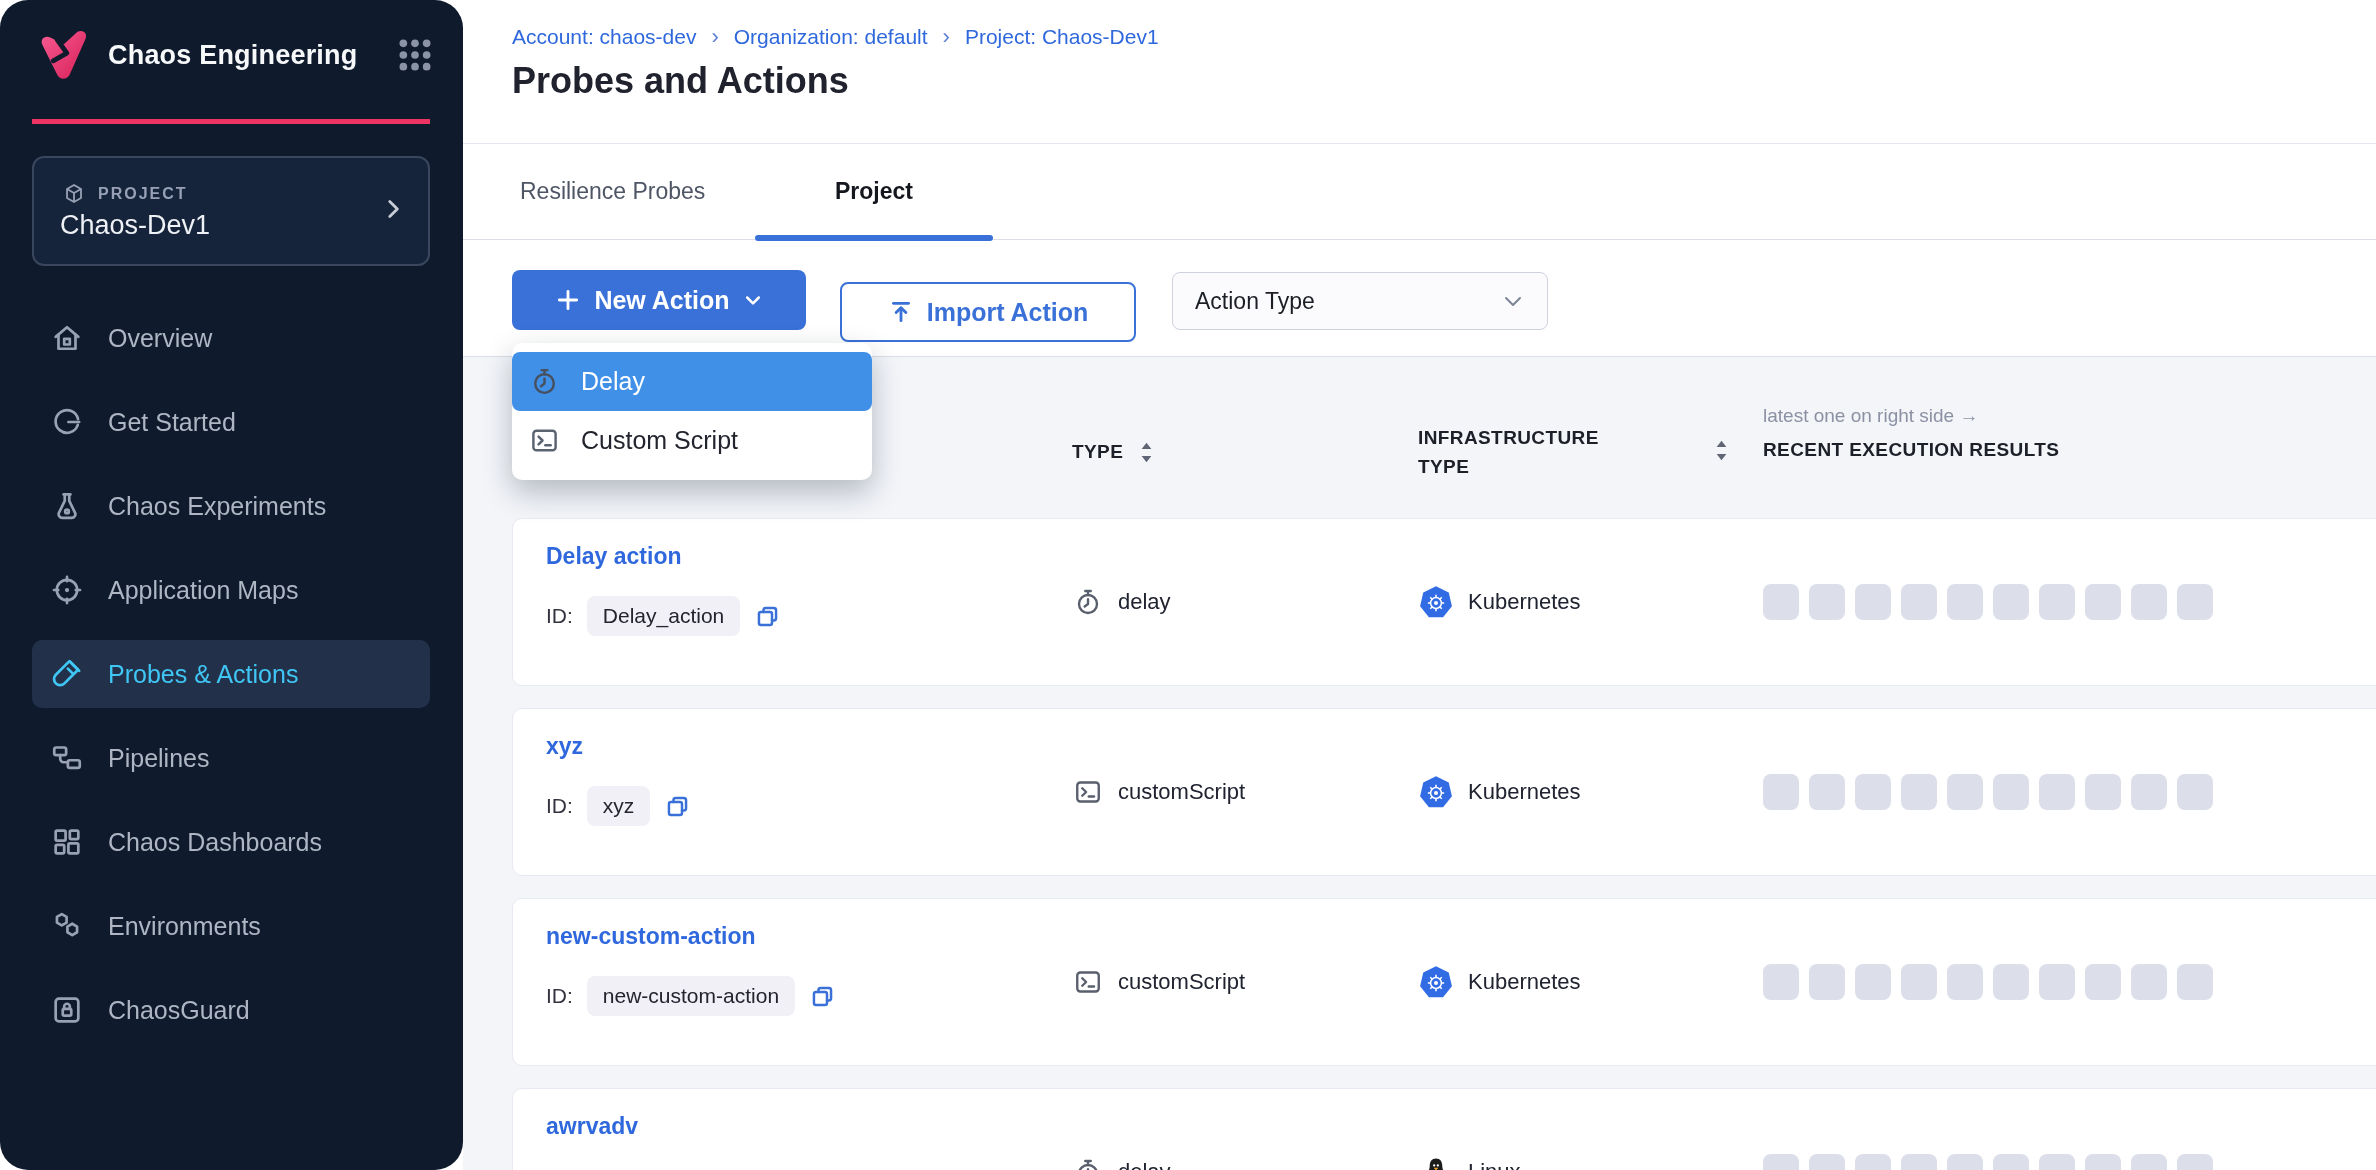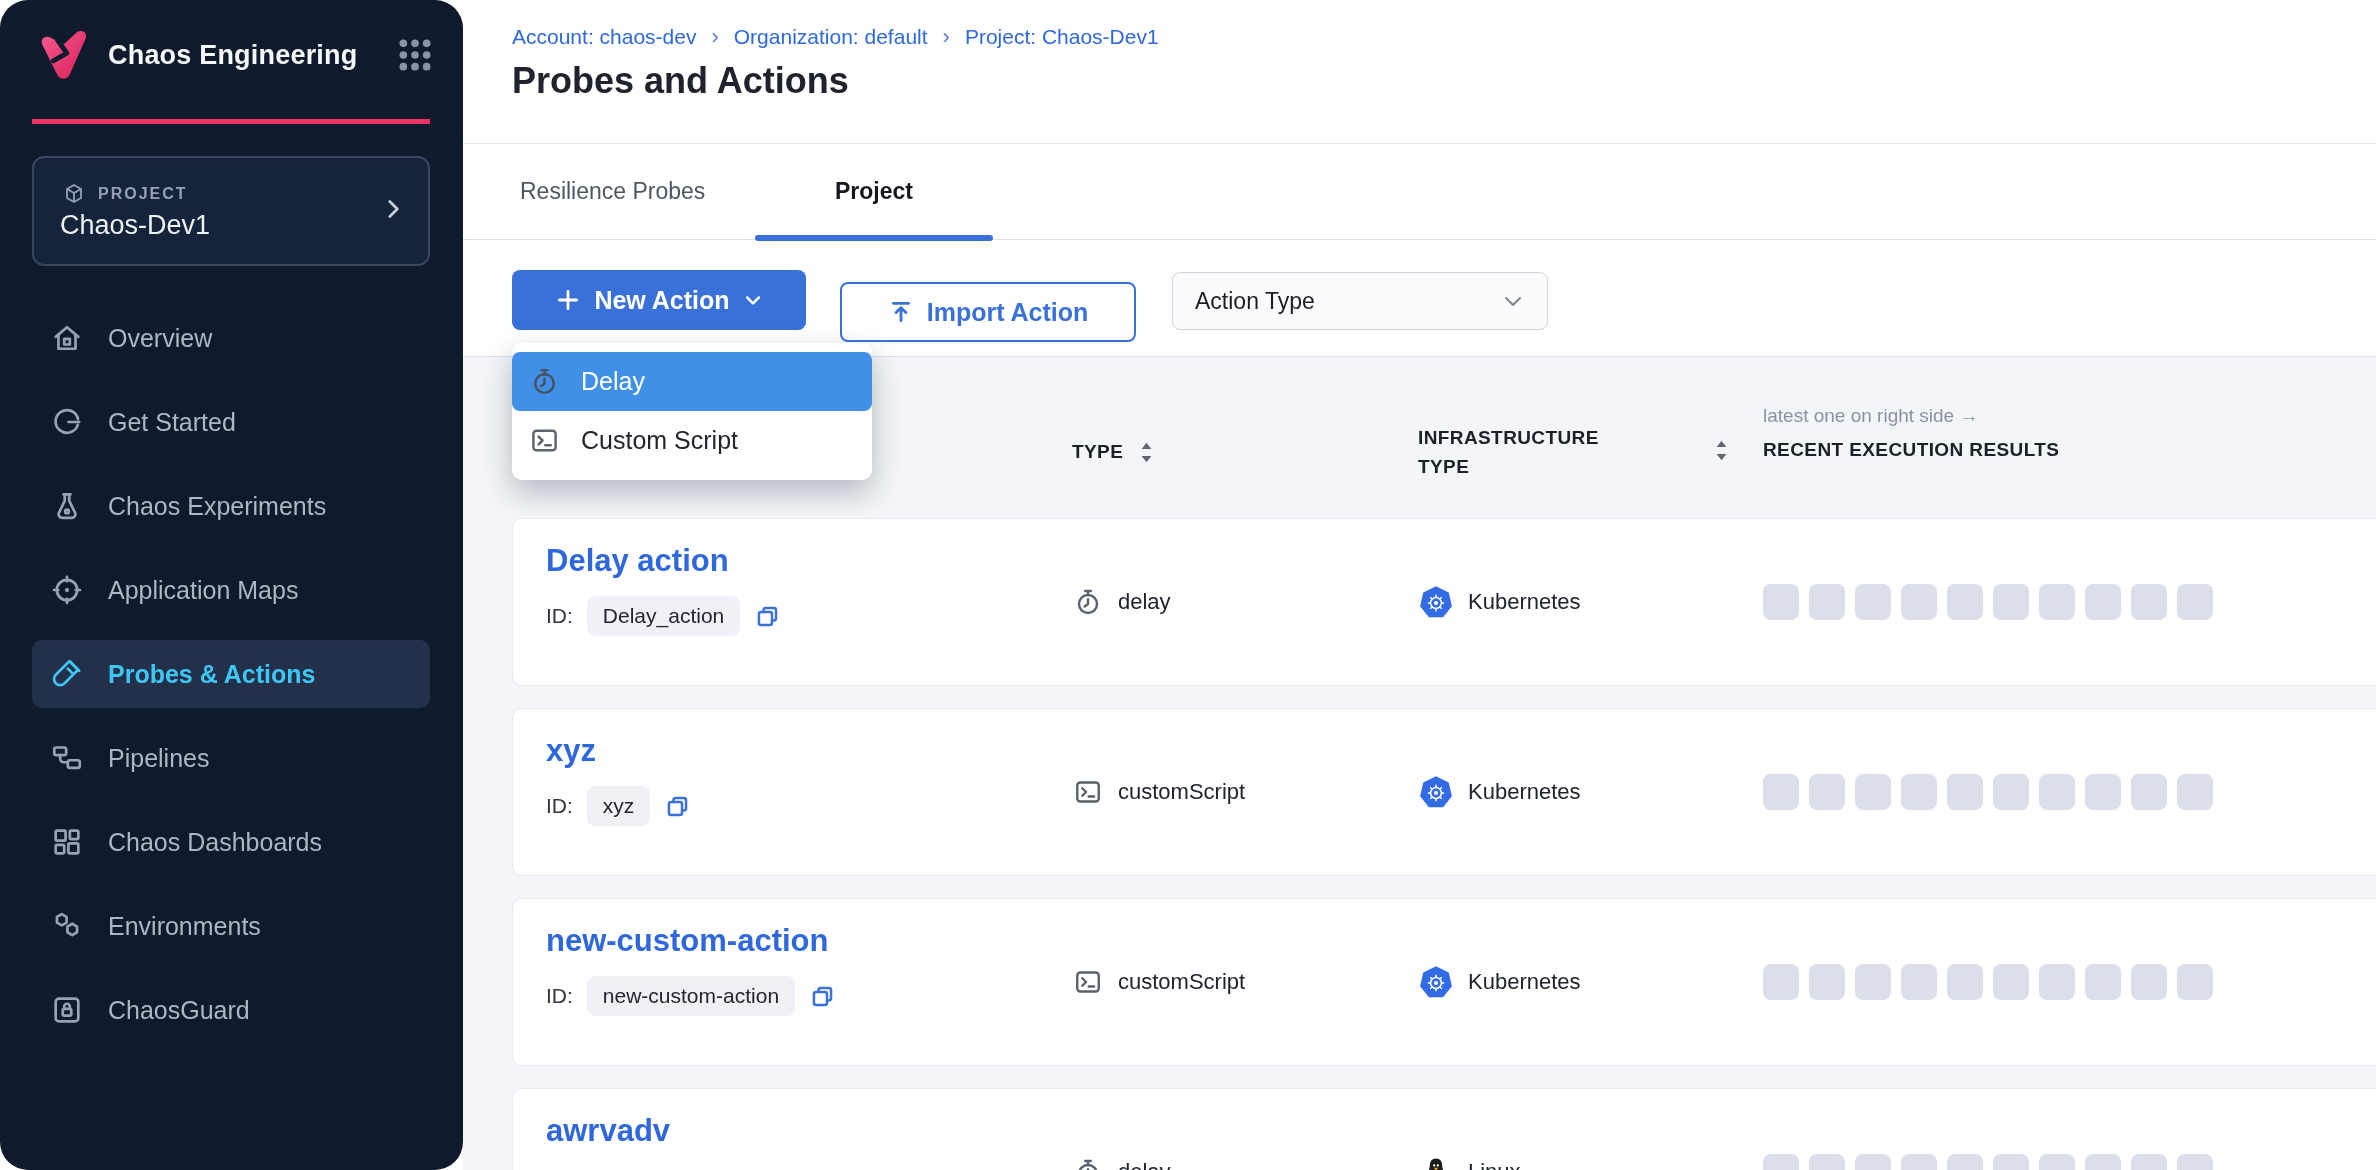--- a/index.html
+++ b/index.html
@@ -22,21 +22,21 @@
   .project-label{font-size:16px;font-weight:700;letter-spacing:2px;color:#97a0b4;}
   .project-name{position:absolute;top:52px;left:26px;font-size:27px;color:#eef1f5;}
   .project-chev{position:absolute;right:22px;top:38px;width:26px;height:26px;color:#c7ccd6;}
   .nav{position:absolute;top:296px;left:0;width:463px;}
   .nav-item{position:relative;height:84px;display:flex;align-items:center;padding-left:50px;cursor:pointer;}
   .nav-item::before{content:"";position:absolute;left:32px;right:33px;top:8px;bottom:8px;border-radius:10px;}
   .nav-item.active::before{background:#223149;}
   .nav-item .icon{width:34px;height:34px;margin-right:24px;color:#98a2b3;position:relative;}
   .nav-label{font-size:25px;color:#aeb6c4;position:relative;}
   .nav-item.active .icon{color:var(--c-active-nav);}
-  .nav-item.active .nav-label{color:var(--c-active-nav);font-weight:700;}
+  .nav-item.active .nav-label{color:var(--c-active-nav);font-weight:400;}
 
   
   .main{position:absolute;left:463px;top:0;width:1913px;height:1170px;background:#fff;}
   .breadcrumb{position:absolute;left:49px;top:24px;display:flex;align-items:center;gap:15px;
     font-size:21px;color:var(--c-link);}
   .crumb{cursor:pointer;}
   .crumb-sep{color:#5c7fd6;font-size:22px;}
   .page-title{position:absolute;left:49px;top:60px;margin:0;font-size:36px;font-weight:700;color:#20222e;}
   .header-divider{position:absolute;top:143px;left:0;width:1913px;height:1px;background:#e5e7ee;}
   .tabs-row{position:absolute;top:144px;left:0;width:1913px;height:95px;border-bottom:1px solid #dcdfe9;}
@@ -66,21 +66,21 @@
   .col-type{position:absolute;left:609px;top:84px;display:flex;align-items:flex-start;gap:16px;}
   .col-infra{position:absolute;left:955px;top:66px;width:200px;line-height:29px;}
   .sort-infra{position:absolute;left:1251px;top:82px;}
   .sort{width:15px;height:23px;color:#5f6575;}
   .col-results{position:absolute;left:1300px;top:48px;}
   .results-note{font-size:19px;color:#8b91a3;}
   .results-title{margin-top:12px;}
 
   .row{position:absolute;left:49px;width:1878px;height:168px;background:#fff;
     border:1px solid #e8eaf1;border-radius:10px;box-sizing:border-box;}
-  .row-name{position:absolute;left:33px;top:24px;font-size:31px;font-weight:700;color:var(--c-link);cursor:pointer;}
+  .row-name{position:absolute;left:33px;top:24px;font-size:23px;font-weight:700;color:var(--c-link);cursor:pointer;}
   .row-id{position:absolute;left:33px;top:76px;height:42px;display:flex;align-items:center;gap:14px;
     font-size:21px;color:#33343f;}
   .id-pill{background:#f0f0f6;border-radius:8px;padding:8px 16px;color:#23242e;}
   .copy-btn{width:27px;height:27px;color:var(--c-primary);cursor:pointer;}
   .cell-type,.cell-infra{position:absolute;top:0;height:166px;display:flex;align-items:center;gap:15px;
     font-size:22px;color:#202330;}
   .cell-type{left:560px;}
   .cell-type .icon{width:30px;height:30px;color:#5a5f6e;}
   .cell-infra{left:906px;}
   .cell-infra .icon{width:34px;height:34px;}

